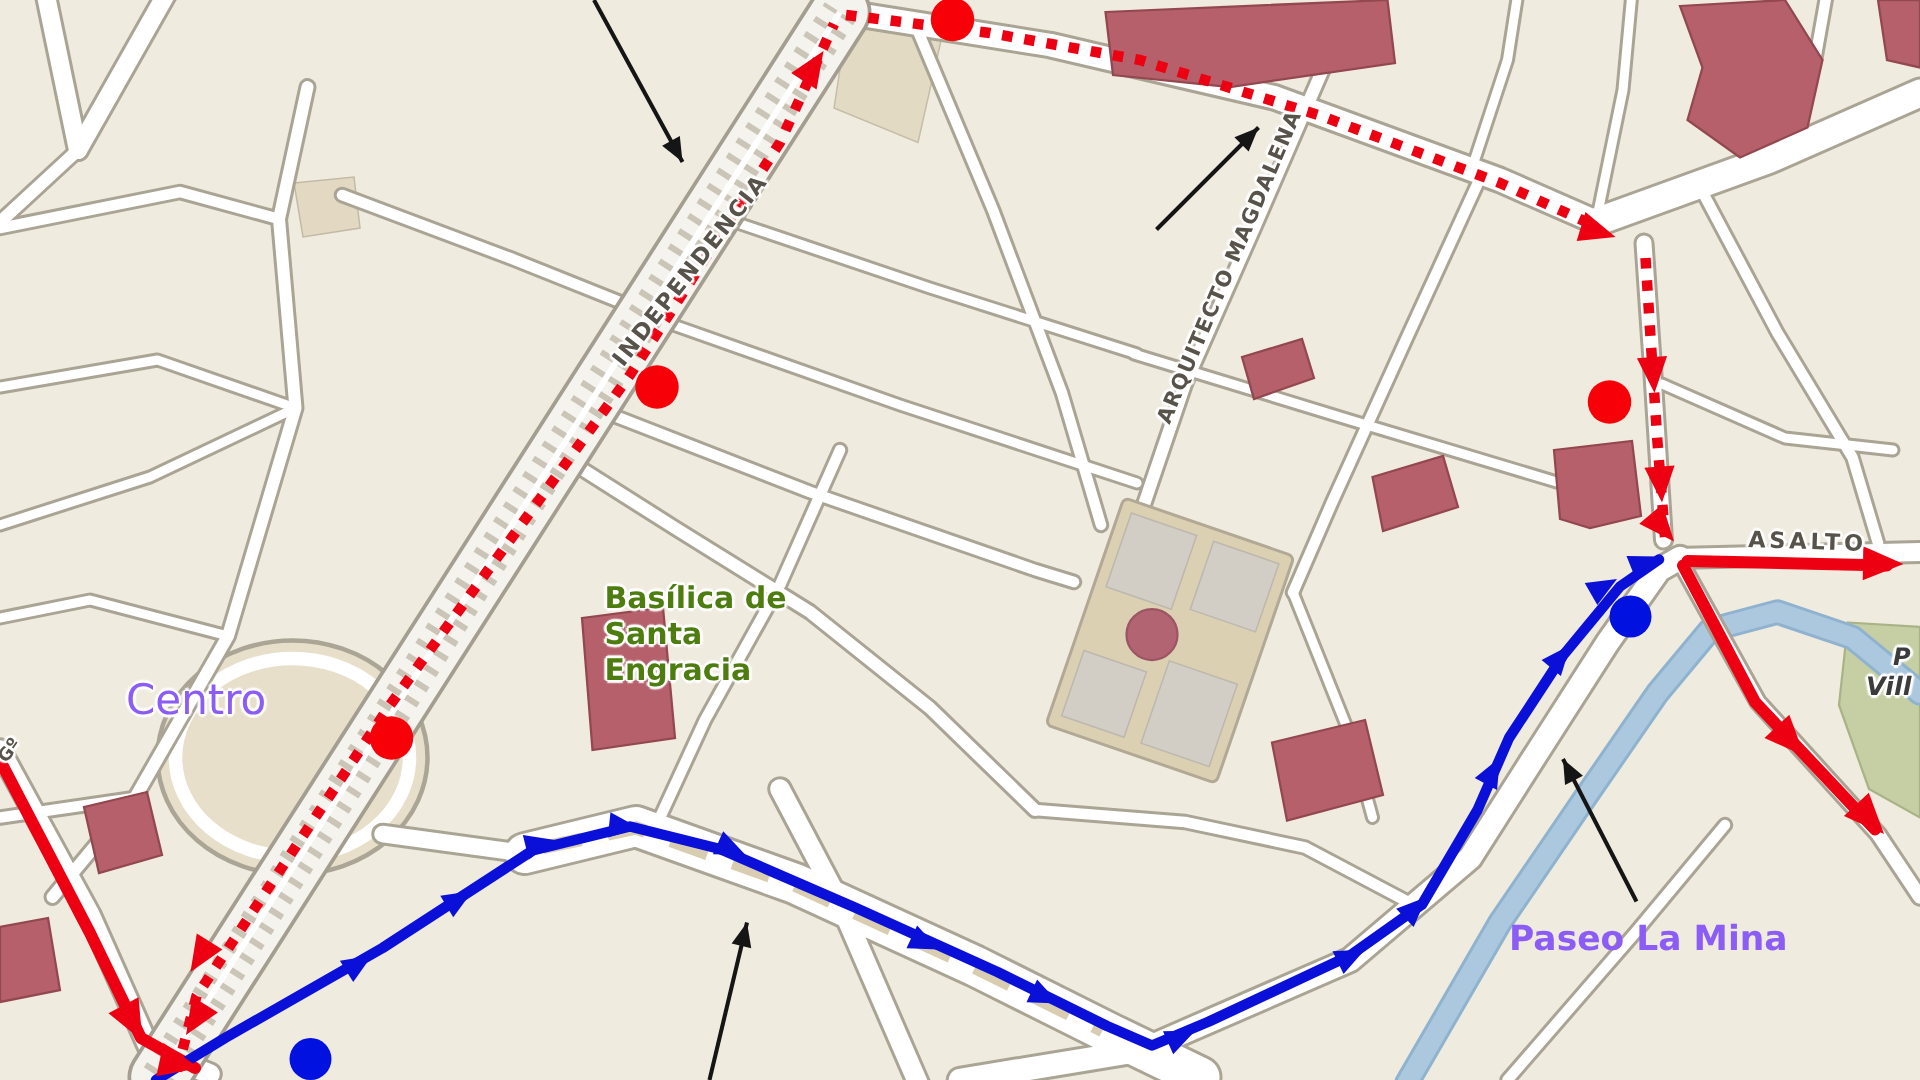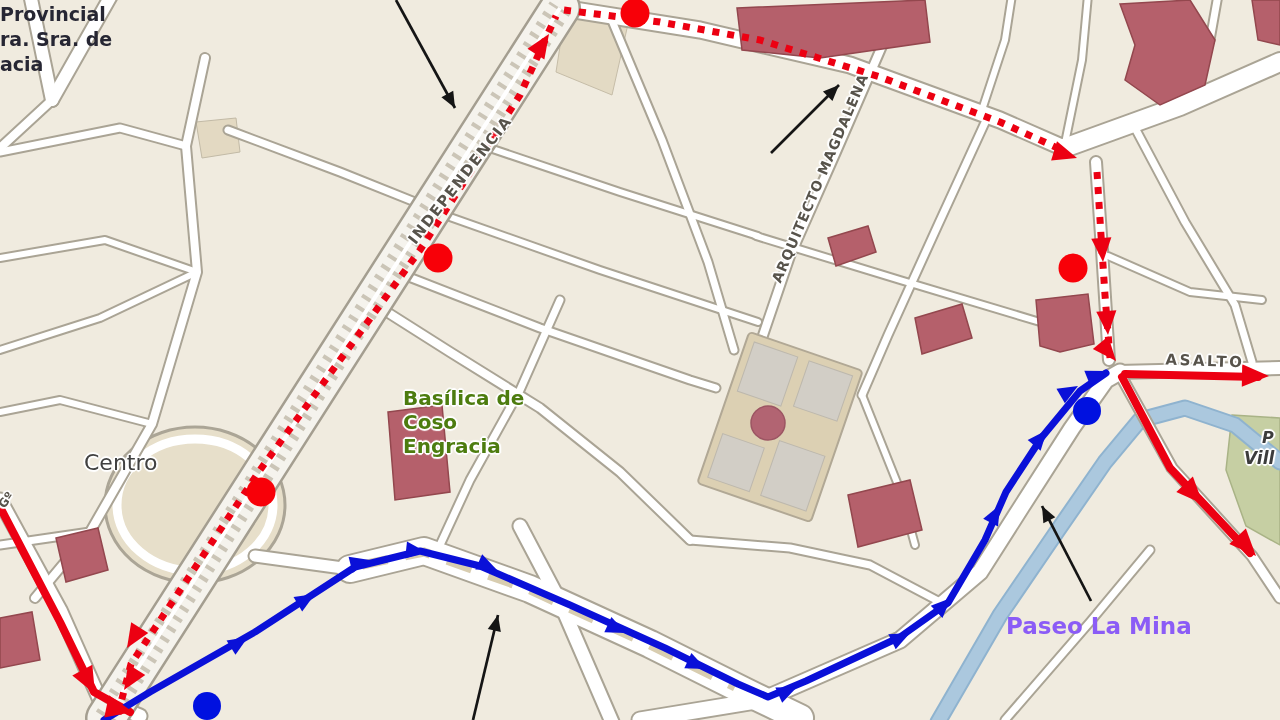--- a/index.html
+++ b/index.html
@@ -190,32 +190,27 @@
         <path d="M 0 0 L -16 6.72 L -16 -6.72 Z" fill="#151515" transform="translate(455 108) rotate(61.35238354319113)"></path>
         <line x1="771" y1="153" x2="839" y2="85" stroke="#151515" stroke-width="2.7"></line>
         <path d="M 0 0 L -16 6.72 L -16 -6.72 Z" fill="#151515" transform="translate(839 85) rotate(-45)"></path>
         <line x1="1091" y1="601" x2="1042" y2="506" stroke="#151515" stroke-width="2.7"></line>
         <path d="M 0 0 L -16 6.72 L -16 -6.72 Z" fill="#151515" transform="translate(1042 506) rotate(-117.28420729362306)"></path>
         <line x1="473" y1="720" x2="498" y2="615" stroke="#151515" stroke-width="2.7"></line>
         <path d="M 0 0 L -16 6.72 L -16 -6.72 Z" fill="#151515" transform="translate(498 615) rotate(-76.6075022462489)"></path>
       </g>
   </svg>
 
-  <div class="lbl place" style="left:0px;top:2px;font-size:19px;line-height:25px;color:#262633;">
-    <div>Provincial</div>
-    <div>ra. Sra. de</div>
-    <div>acia</div>
-  </div>
-
-  <div class="lbl halo" style="left:84px;top:450px;font-size:22px;color:#404040;">Centro</div>
+
+  <div class="lbl halo" style="left:84px;top:450px;font-size:28px;color:#8b5cf6;">Centro</div>
 
 
   <div class="lbl place halo" style="left:403px;top:386px;font-size:20px;line-height:24px;">
     <div>Basílica de</div>
-    <div>Coso</div>
+    <div>Santa</div>
     <div>Engracia</div>
   </div>
 
   <div class="lbl" style="left:1006px;top:613px;font-size:23px;font-weight:bold;color:#8b5cf6;">Paseo La Mina</div>
 
   <div class="lbl halo" style="left:1262px;top:428px;font-size:16px;font-weight:bold;font-style:italic;color:#3c3c3c;">P</div>
   <div class="lbl halo" style="left:1244px;top:448px;font-size:17px;font-weight:bold;font-style:italic;color:#3c3c3c;">Vill</div>
 
   <div class="lbl street halo rot" style="left:460px;top:180px;font-size:15px;letter-spacing:1.5px;transform:translate(-50%,-50%) rotate(-52deg);">INDEPENDENCIA</div>
 

